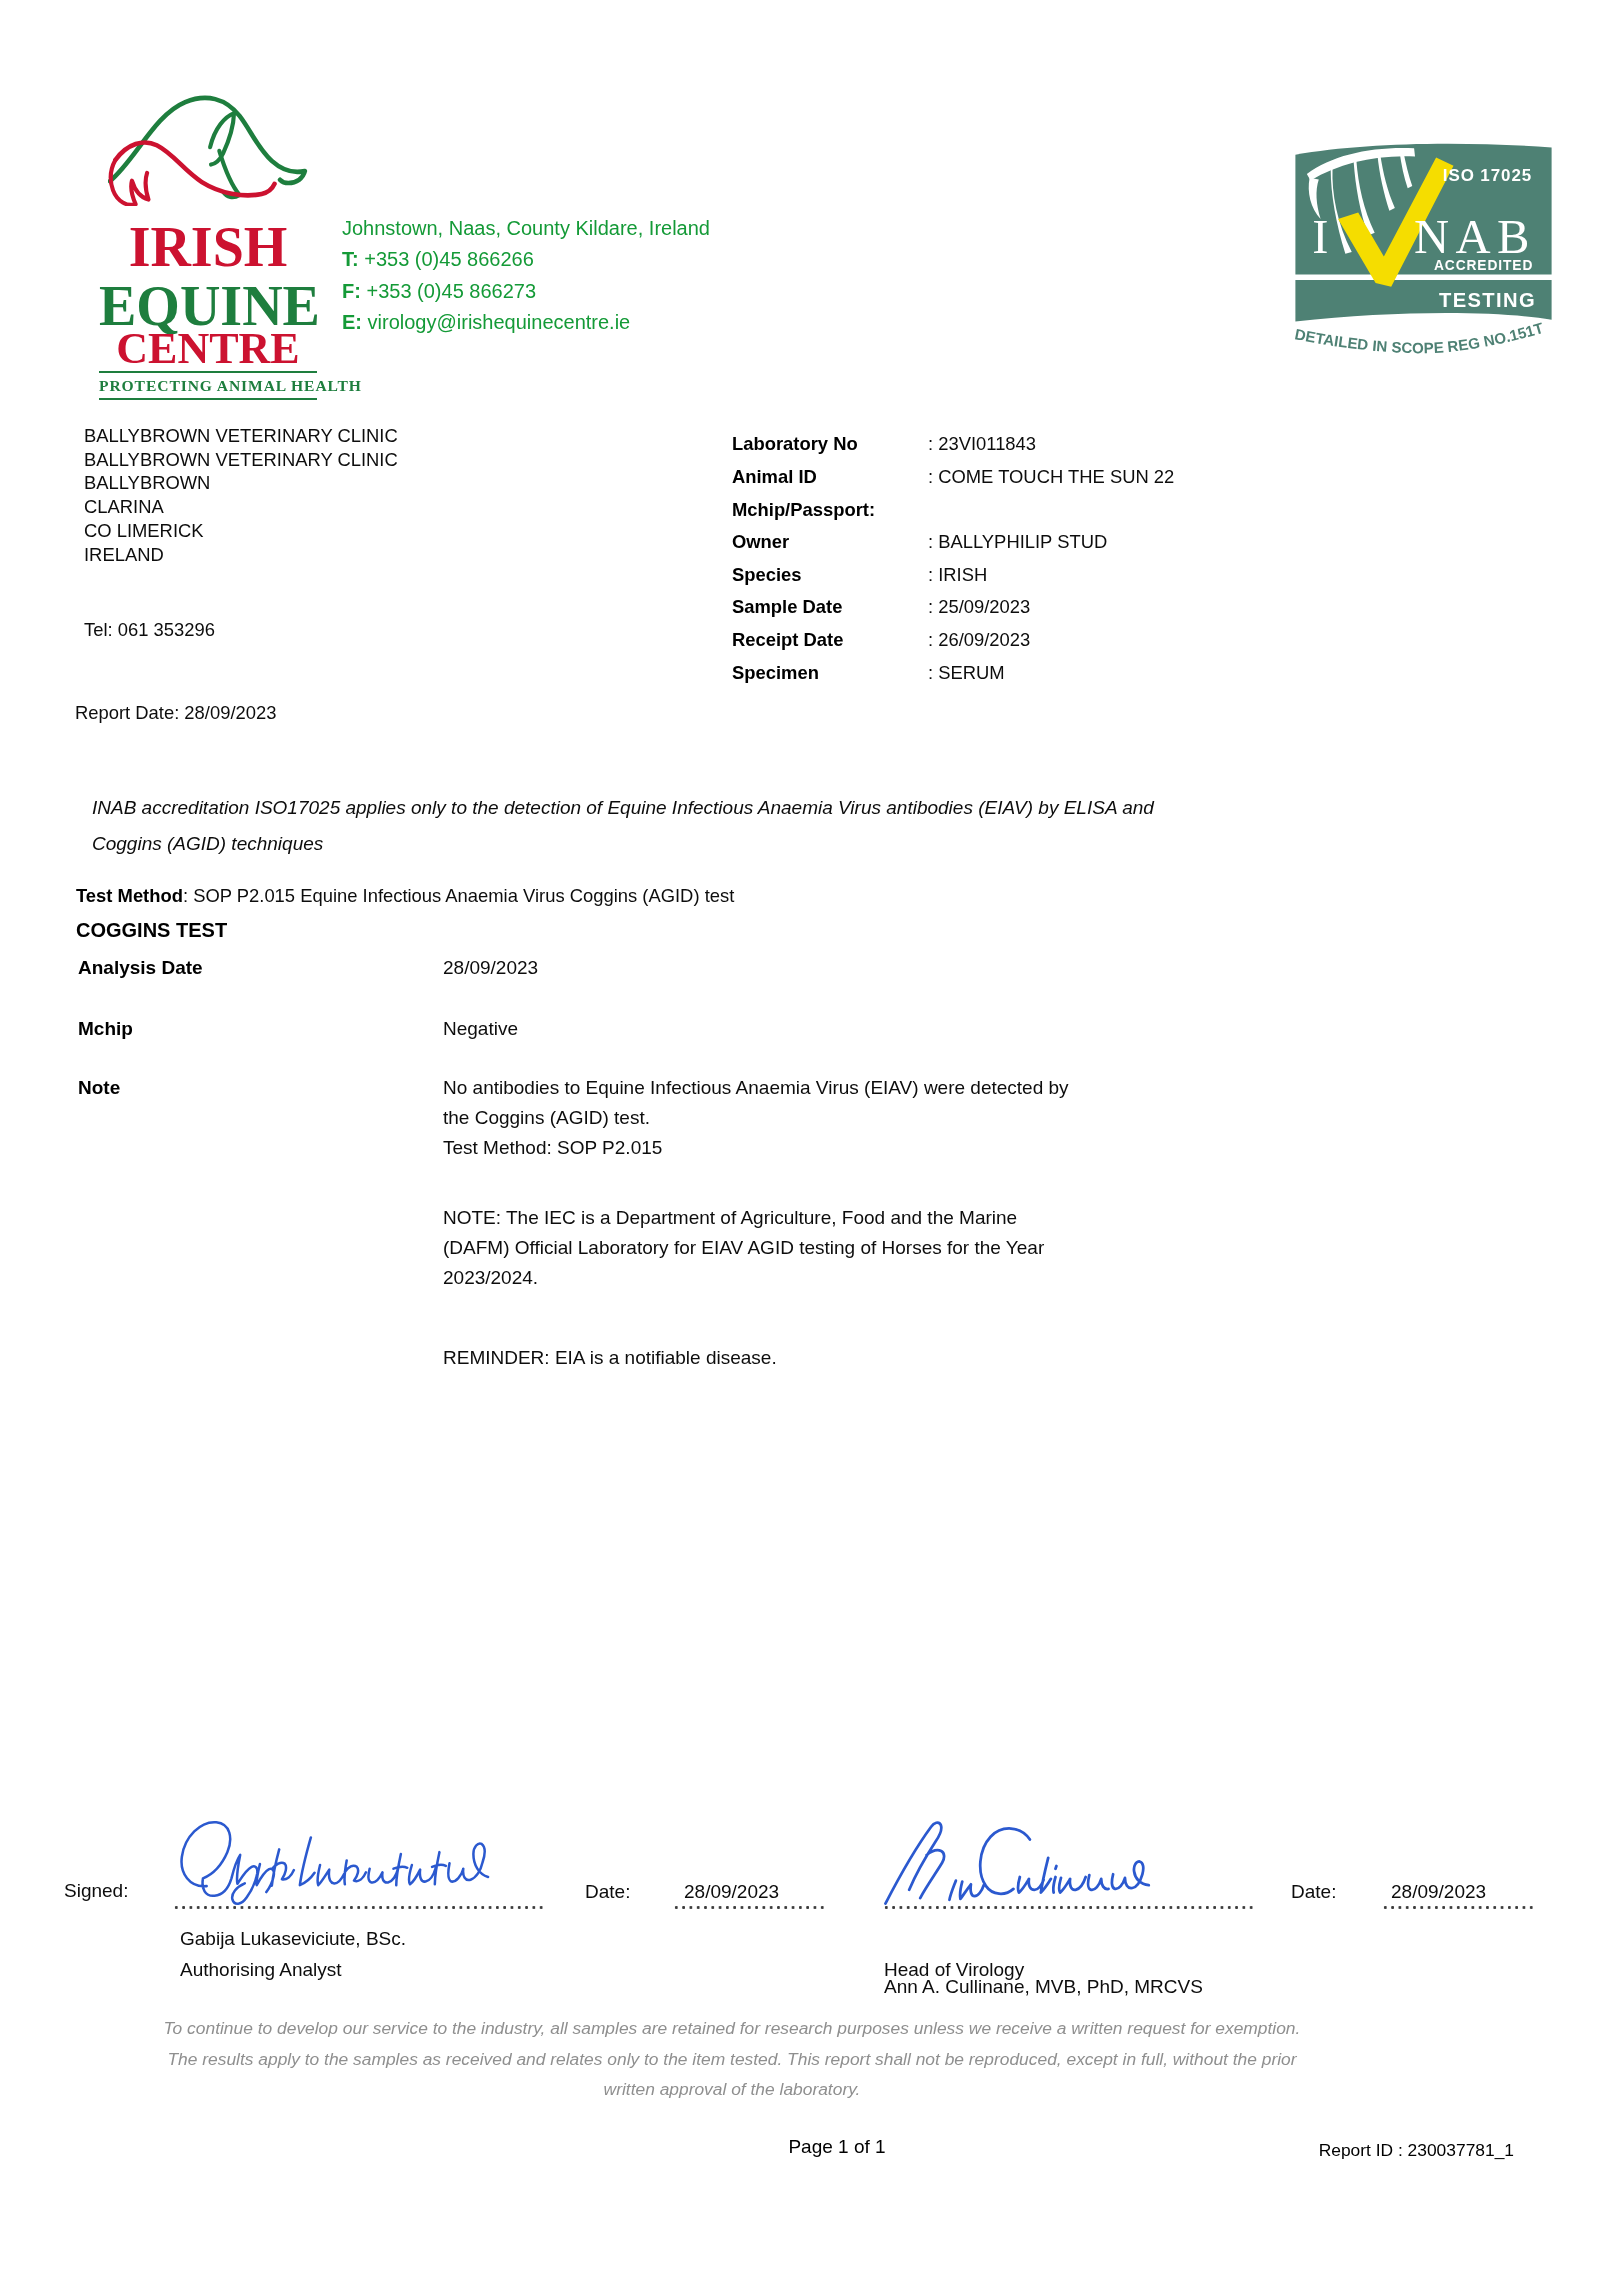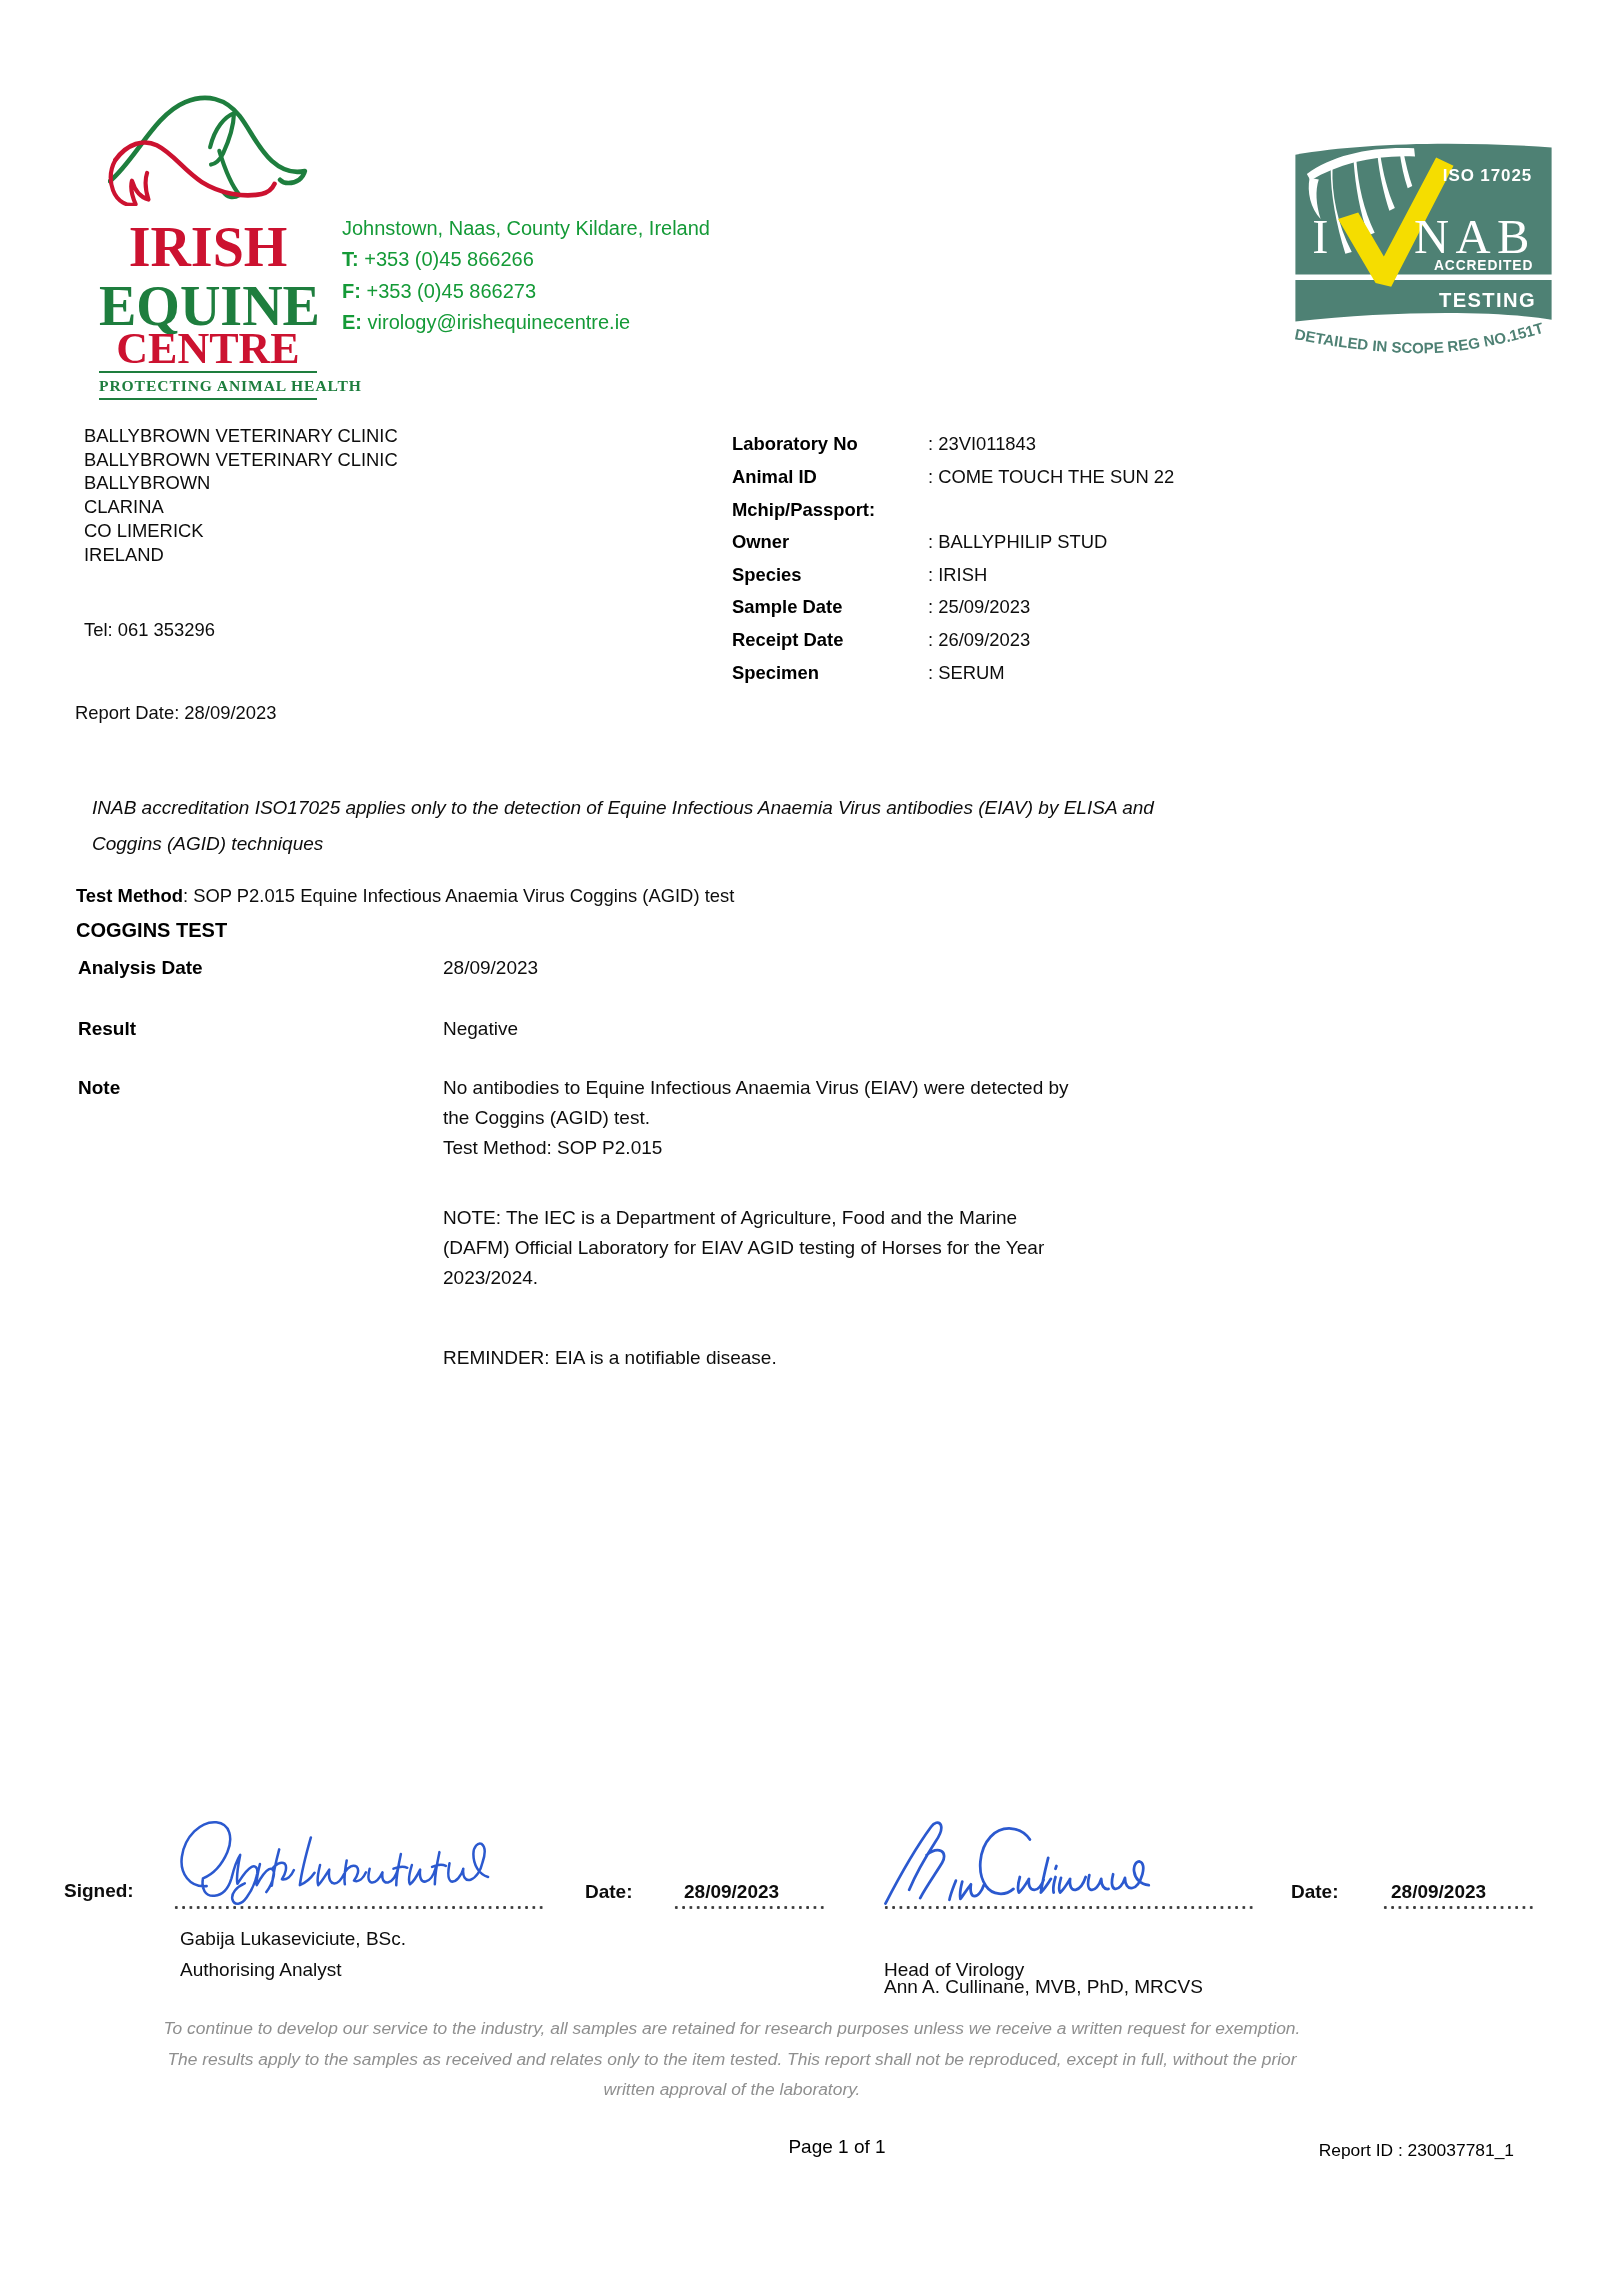--- a/index.html
+++ b/index.html
@@ -9,21 +9,21 @@
   .b{font-weight:bold;color:#000;}
   .serif{font-family:"Liberation Serif",serif;}
   .addr{font-size:18.4px;color:#0d0d0d;}
   .lab-label{font-size:18.4px;font-weight:bold;color:#000;}
   .lab-val{font-size:18.4px;color:#0d0d0d;}
   .res-label{font-size:19px;font-weight:bold;color:#000;}
   .res-val{font-size:19px;color:#0d0d0d;}
   .contact-line{font-size:20px;color:#149a37;}
   .contact-line .b{color:#149a37;}
   .note-line{font-size:19px;color:#0d0d0d;}
-  .sig-label{font-size:19px;color:#0d0d0d;font-weight:bold;}
+  .sig-label{font-size:19px;color:#0d0d0d;}
   .sig-name{font-size:19px;color:#0d0d0d;}
   .dotline{position:absolute;height:4.6px;background-image:radial-gradient(circle at 2.3px 2.3px,#3c3c3c 1.2px,transparent 1.6px);
            background-size:7.3px 4.6px;background-repeat:repeat-x;}
   .footer-line{font-size:17.4px;font-style:italic;color:#8f8f8f;text-align:center;left:0;width:1464px;}
   .centered{left:0;width:1622px;text-align:center;}
   .logo-col{left:99px;width:218px;text-align:center;}
   .rule{position:absolute;left:99px;width:218px;height:2.3px;background:#1e7e3e;}
 </style>
 </head>
 <body>
@@ -124,21 +124,21 @@
   <div class="abs" style="left:92px;top:833px;font-size:19px;font-style:italic;color:#0d0d0d;">Coggins (AGID) techniques</div>
 
   <div class="abs" style="left:76px;top:885px;font-size:18.4px;color:#0d0d0d;">
     <span class="b">Test Method</span><span>: SOP P2.015 Equine Infectious Anaemia Virus Coggins (AGID) test</span>
   </div>
   <div class="abs" style="left:76px;top:919px;font-size:20px;font-weight:bold;color:#000;">COGGINS TEST</div>
 
   <div class="abs res-label" style="left:78px;top:957px;">Analysis Date</div>
   <div class="abs res-val" style="left:443px;top:957px;">28/09/2023</div>
 
-  <div class="abs res-label" style="left:78px;top:1018px;">Result</div>
+  <div class="abs res-label" style="left:78px;top:1018px;">Mchip</div>
   <div class="abs res-val" style="left:443px;top:1018px;">Negative</div>
 
   <div class="abs res-label" style="left:78px;top:1077px;">Note</div>
   <div class="abs note-line" style="left:443px;top:1077px;">No antibodies to Equine Infectious Anaemia Virus (EIAV) were detected by</div>
   <div class="abs note-line" style="left:443px;top:1107px;">the Coggins (AGID) test.</div>
   <div class="abs note-line" style="left:443px;top:1137px;">Test Method: SOP P2.015</div>
   <div class="abs note-line" style="left:443px;top:1207px;">NOTE: The IEC is a Department of Agriculture, Food and the Marine</div>
   <div class="abs note-line" style="left:443px;top:1237px;">(DAFM) Official Laboratory for EIAV AGID testing of Horses for the Year</div>
   <div class="abs note-line" style="left:443px;top:1267px;">2023/2024.</div>
   <div class="abs note-line" style="left:443px;top:1347px;">REMINDER: EIA is a notifiable disease.</div>

